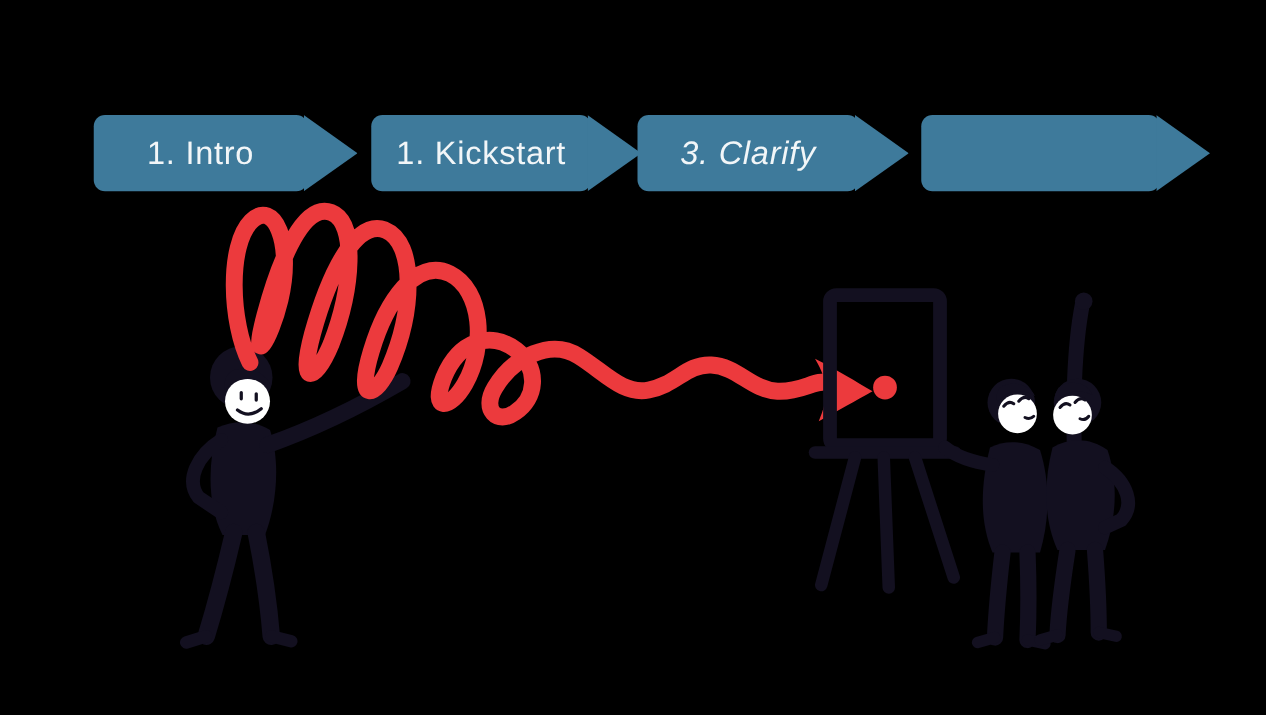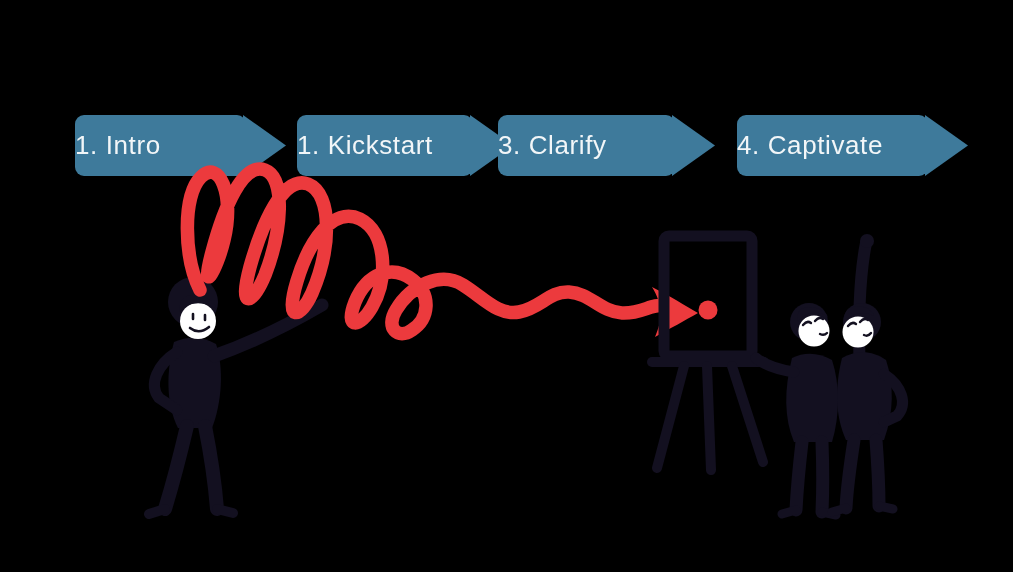--- a/index.html
+++ b/index.html
@@ -16,40 +16,39 @@
   }
   
   .banner {
     position: absolute;
     top: 92px;
     height: 61px;
     background: var(--banner, #3e7a9b);
     border-radius: 9px;
     display: flex;
     align-items: center;
-    justify-content: flex-start;
+    justify-content: center;
     color: var(--banner-text, #f2f6f8);
     font-size: 26px;
     font-weight: 500;
     letter-spacing: 0.6px;
     white-space: nowrap;
-    margin-top: 23px;
   }
   .banner .tip {
     position: absolute;
     left: calc(100% - 3px);
     top: 0;
     width: 43px;
     height: 100%;
     background: var(--banner, #3e7a9b);
     clip-path: polygon(0 0, 100% 50%, 0 100%);
   }
   #banner-1 { left: 75px;  width: 171px; }
   #banner-2 { left: 297px; width: 176px; }
-  #banner-3 { left: 498px; width: 177px; }
+  #banner-3 { left: 510px; width: 177px; font-style: italic; }
   #banner-4 { left: 737px; width: 191px; }
 
   svg.illu { position: absolute; left: 0; top: 0; display: block; }
 </style>
 </head>
 <body style="background: rgb(0, 0, 0);">
 
 <div class="stage">
 
   <div class="banner" id="banner-1">
@@ -58,21 +57,20 @@
   </div>
   <div class="banner" id="banner-2">
     <span>1. Kickstart</span>
     <span class="tip"></span>
   </div>
   <div class="banner" id="banner-3">
     <span>3. Clarify</span>
     <span class="tip"></span>
   </div>
   <div class="banner" id="banner-4">
-    <span>4. Captivate</span>
     <span class="tip"></span>
   </div>
 
   <svg class="illu" width="1013" height="572" viewBox="0 0 1013 572">
 
     <g>
       <circle cx="193" cy="302" r="25" fill="var(--ink,#131020)"></circle>
       <path d="M 174 342 C 166 372 166 404 178 428 L 212 428 C 222 402 224 368 216 344 C 202 336 188 336 174 342 Z" fill="var(--ink,#131020)"></path>
       <path d="M 214 356 C 248 344 286 326 322 305" stroke="var(--ink,#131020)" stroke-width="13" stroke-linecap="round" fill="none"></path>
       <path d="M 177 352 C 158 364 148 384 159 398 L 177 410" stroke="var(--ink,#131020)" stroke-width="11" stroke-linecap="round" fill="none"></path>

